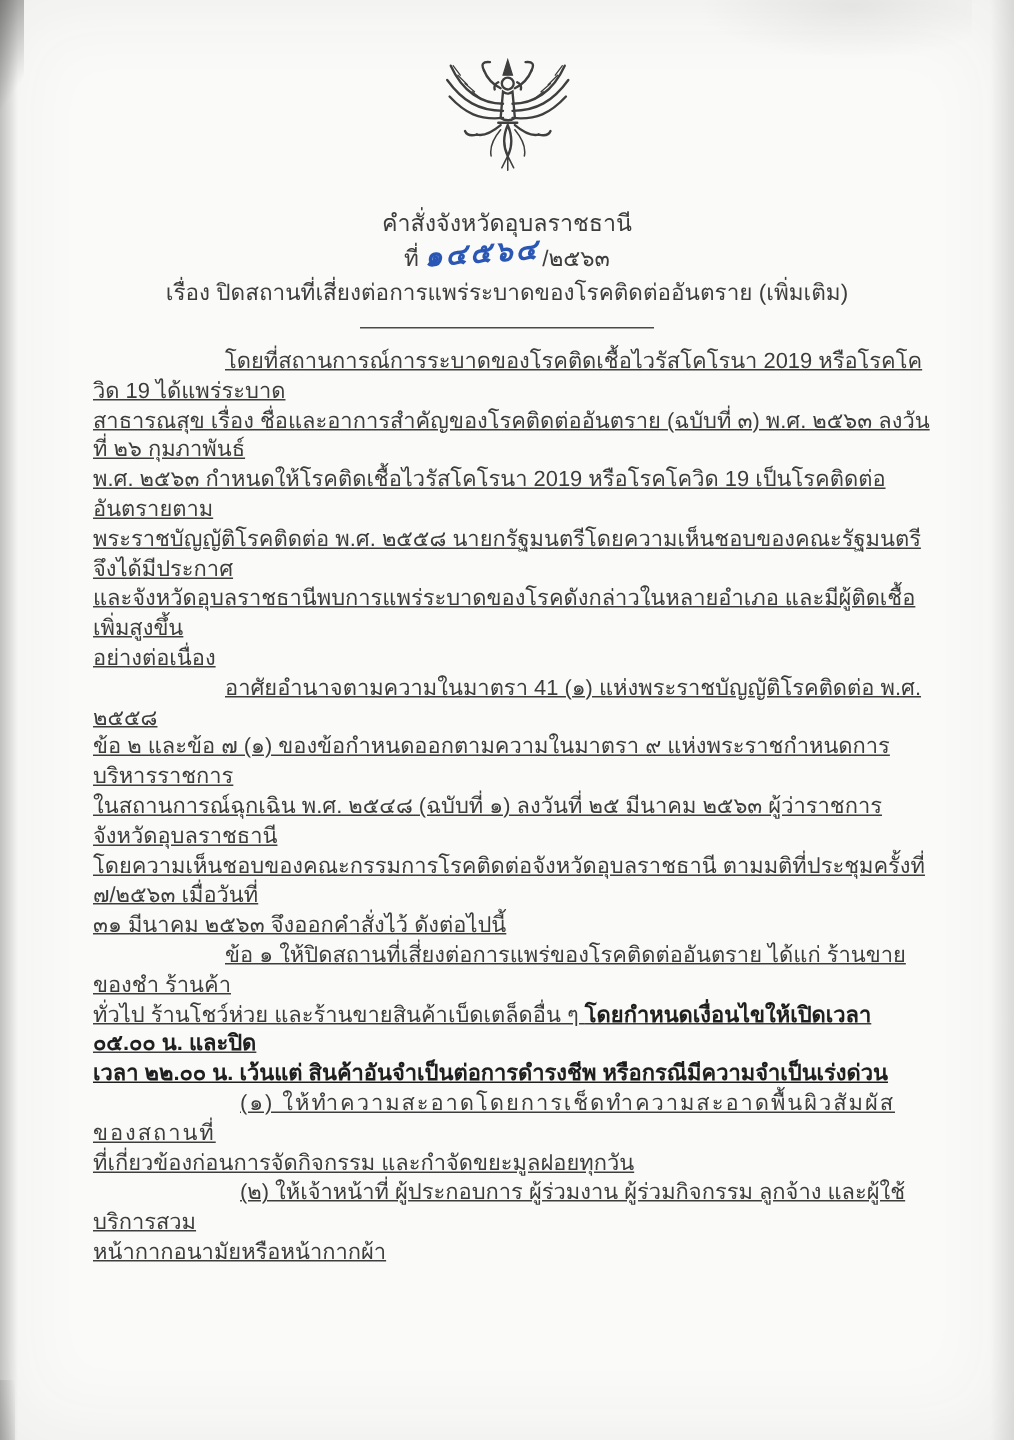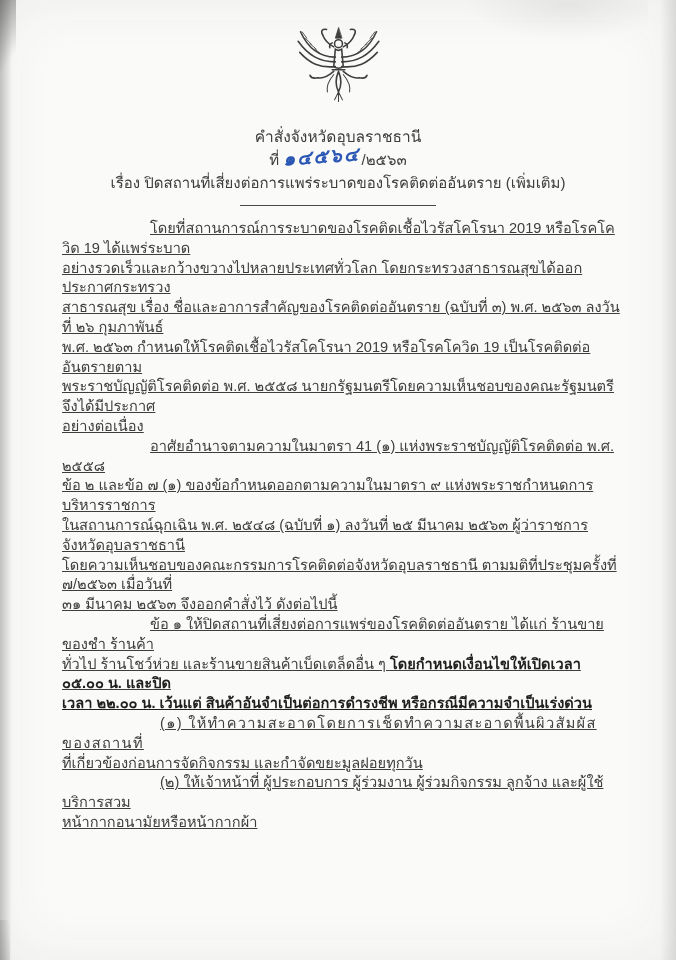--- a/index.html
+++ b/index.html
@@ -20,21 +20,21 @@
     background:linear-gradient(90deg,rgba(110,110,108,.38),rgba(110,110,108,0));}
   .edge-right{position:absolute;right:0;top:0;bottom:0;width:16px;
     background:linear-gradient(270deg,rgba(130,130,128,.22),rgba(130,130,128,0));}
   .corner-tl{position:absolute;left:0;top:0;width:16px;height:84px;
     background:linear-gradient(125deg,rgba(70,70,68,.55),rgba(70,70,68,0) 70%);}
   .smudge-tr{position:absolute;right:28px;top:0;width:200px;height:46px;opacity:.14;
     background:radial-gradient(ellipse at 60% 10%,#8a8a88 0%,transparent 60%);}
   .corner-bl{position:absolute;left:0;bottom:0;width:10px;height:40px;
     background:linear-gradient(80deg,rgba(90,90,88,.3),rgba(90,90,88,0));}
 
-  .header{text-align:center;padding-top:18px;}
+  .header{text-align:center;padding-top:30px;}
   .emblem{display:inline-block;height:102px;}
   .doc-title{font-size:15.5px;line-height:21px;margin-top:2px;}
   .doc-no{font-size:15px;line-height:23px;position:relative;}
   .hand-no{
     display:inline-block;color:#2b57b4;font-weight:bold;font-style:italic;
     font-size:19px;letter-spacing:2px;transform:rotate(-4deg) translateY(-2px);
     margin:0 1px 0 4px;
   }
   .subject{font-size:15px;line-height:22px;margin-top:1px;}
   .divider{width:196px;border-top:1.6px solid #4a4a4a;margin:11px auto 0 auto;height:0;}
@@ -84,24 +84,24 @@
     <div class="doc-title">คำสั่งจังหวัดอุบลราชธานี</div>
     <div class="doc-no">
       <span>ที่</span><span class="hand-no">๑๔๕๖๔</span><span>/๒๕๖๓</span>
     </div>
     <div class="subject">เรื่อง ปิดสถานที่เสี่ยงต่อการแพร่ระบาดของโรคติดต่ออันตราย (เพิ่มเติม)</div>
     <div class="divider"></div>
   </div>
 
   <div class="bodytext">
     <div class="ln ind">โดยที่สถานการณ์การระบาดของโรคติดเชื้อไวรัสโคโรนา 2019 หรือโรคโควิด 19 ได้แพร่ระบาด</div>
-    <div class="ln">อย่างรวดเร็วและกว้างขวางไปหลายประเทศทั่วโลก โดยกระทรวงสาธารณสุขได้ออกประกาศกระทรวง</div>
     <div class="ln">สาธารณสุข เรื่อง ชื่อและอาการสำคัญของโรคติดต่ออันตราย (ฉบับที่ ๓) พ.ศ. ๒๕๖๓ ลงวันที่ ๒๖ กุมภาพันธ์</div>
     <div class="ln">พ.ศ. ๒๕๖๓ กำหนดให้โรคติดเชื้อไวรัสโคโรนา 2019 หรือโรคโควิด 19 เป็นโรคติดต่ออันตรายตาม</div>
     <div class="ln">พระราชบัญญัติโรคติดต่อ พ.ศ. ๒๕๕๘ นายกรัฐมนตรีโดยความเห็นชอบของคณะรัฐมนตรีจึงได้มีประกาศ</div>
+    <div class="ln">และจังหวัดอุบลราชธานีพบการแพร่ระบาดของโรคดังกล่าวในหลายอำเภอ และมีผู้ติดเชื้อเพิ่มสูงขึ้น</div>
     <div class="ln">อย่างต่อเนื่อง</div>
 
     <div class="ln ind">อาศัยอำนาจตามความในมาตรา 41 (๑) แห่งพระราชบัญญัติโรคติดต่อ พ.ศ. ๒๕๕๘</div>
     <div class="ln">ข้อ ๒ และข้อ ๗ (๑) ของข้อกำหนดออกตามความในมาตรา ๙ แห่งพระราชกำหนดการบริหารราชการ</div>
     <div class="ln">ในสถานการณ์ฉุกเฉิน พ.ศ. ๒๕๔๘ (ฉบับที่ ๑) ลงวันที่ ๒๕ มีนาคม ๒๕๖๓  ผู้ว่าราชการจังหวัดอุบลราชธานี</div>
     <div class="ln">โดยความเห็นชอบของคณะกรรมการโรคติดต่อจังหวัดอุบลราชธานี ตามมติที่ประชุมครั้งที่ ๗/๒๕๖๓ เมื่อวันที่</div>
     <div class="ln">๓๑ มีนาคม ๒๕๖๓ จึงออกคำสั่งไว้ ดังต่อไปนี้</div>
 
     <div class="ln ind">ข้อ ๑ ให้ปิดสถานที่เสี่ยงต่อการแพร่ของโรคติดต่ออันตราย ได้แก่ ร้านขายของชำ ร้านค้า</div>
     <div class="ln"><span>ทั่วไป ร้านโชว์ห่วย และร้านขายสินค้าเบ็ดเตล็ดอื่น ๆ </span><span class="b">โดยกำหนดเงื่อนไขให้เปิดเวลา ๐๕.๐๐ น. และปิด</span></div>

